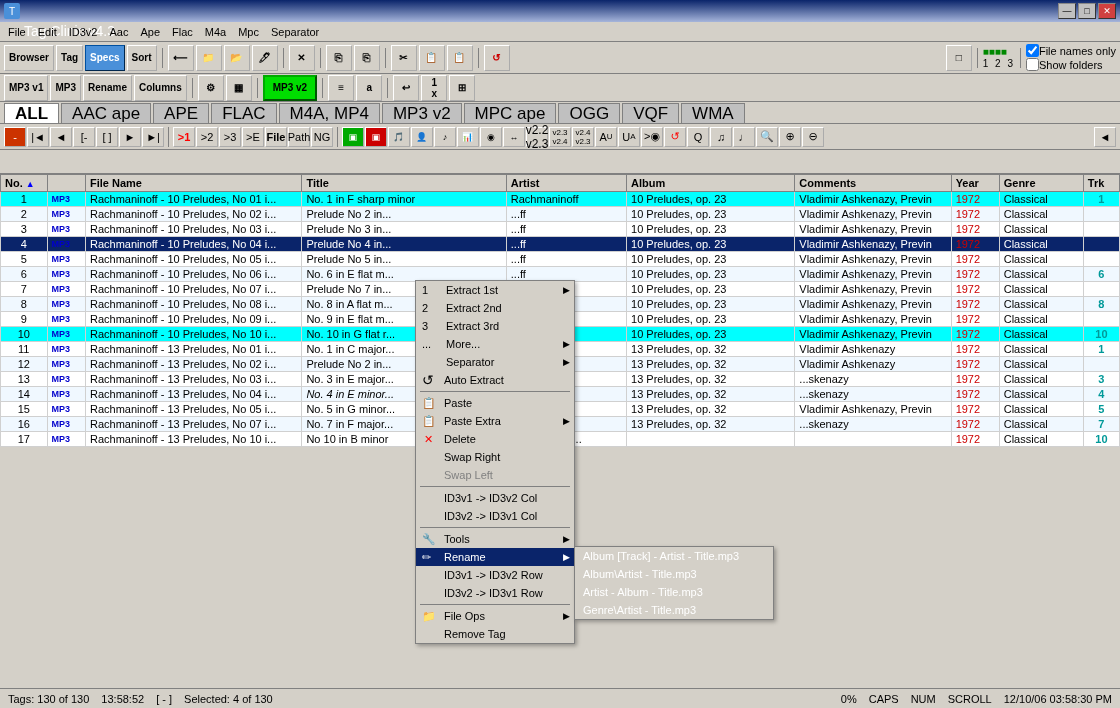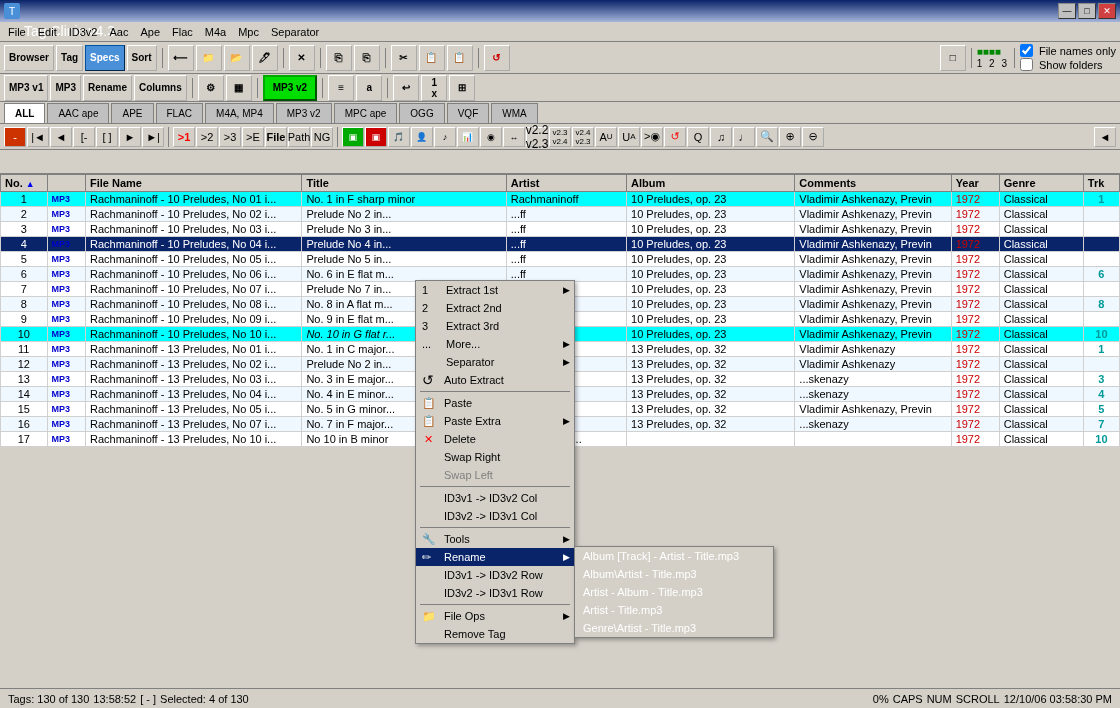--- a/index.html
+++ b/index.html
@@ -141,21 +141,21 @@
     }
     .tab {
       height: 20px;
       padding: 0 10px;
       border: 1px solid #808080;
       border-bottom: none;
       background: #c0c0c0;
       cursor: pointer;
       display: flex;
       align-items: center;
-      font-size: 10px;
+      font-size: 17px;
       margin-right: 2px;
     }
     .tab.active { background: white; font-weight: bold; }
 
     .icons-toolbar {
       background: #d4d0c8;
       height: 26px;
       display: flex;
       align-items: center;
       padding: 2px 4px;
@@ -220,21 +220,21 @@
     .col-genre { width: 70px; }
     .col-trk { width: 30px; text-align: center; }
     
     .status-bar {
       background: #d4d0c8;
       height: 20px;
       display: flex;
       align-items: center;
       border-top: 1px solid #808080;
       padding: 0 8px;
-      gap: 4px;
+      gap: 12px;
       font-size: 11px;
     }
 
     
     .context-menu {
       position: absolute;
       top: 280px;
       left: 415px;
       background: #d4d0c8;
       border: 1px solid #808080;
@@ -292,21 +292,21 @@
       color: black;
       font-weight: bold;
       border: 2px outset #00aa00;
       padding: 0 8px;
     }
 
     .header-sort-indicator { color: #0000ff; font-size: 9px; }
     .checkbox-row {
       display: flex;
       align-items: center;
-      gap: 6px;
+      gap: 0;
       font-size: 11px;
     }
   </style>
 </head>
 <body>
 
 <div class="title-bar">
   <div class="title-bar-left">
     <span class="title-bar-icon">T</span>
     <span class="title-bar-title">Tag Clinic v4.3</span>
@@ -573,21 +573,21 @@
     <td class="col-album">10 Preludes, op. 23</td>
     <td class="col-comments">Vladimir Ashkenazy, Previn</td>
     <td class="col-year" style="color:#cc0000;">1972</td>
     <td class="col-genre">Classical</td>
     <td class="col-trk" style="color:;font-weight:bold;"></td>
   </tr>
         <tr class="row-cyan">
     <td class="col-no">10</td>
     <td class="col-type" style="color:#0000cc;font-size:9px;font-weight:bold;">MP3</td>
     <td class="col-filename" style="overflow:hidden;text-overflow:ellipsis;max-width:180px;">Rachmaninoff - 10 Preludes, No 10 i...</td>
-    <td class="col-title" style="overflow:hidden;text-overflow:ellipsis;font-style:italic;">No. 10 in G flat r...</td>
+    <td class="col-title" style="overflow:hidden;text-overflow:ellipsis;">No. 10 in G flat r...</td>
     <td class="col-artist">...ff</td>
     <td class="col-album">10 Preludes, op. 23</td>
     <td class="col-comments">Vladimir Ashkenazy, Previn</td>
     <td class="col-year" style="color:#cc0000;">1972</td>
     <td class="col-genre">Classical</td>
     <td class="col-trk" style="color:#009999;font-weight:bold;">10</td>
   </tr>
         <tr>
     <td class="col-no">11</td>
     <td class="col-type" style="color:#0000cc;font-size:9px;font-weight:bold;">MP3</td>
@@ -621,21 +621,21 @@
     <td class="col-album">13 Preludes, op. 32</td>
     <td class="col-comments">...skenazy</td>
     <td class="col-year" style="color:#cc0000;">1972</td>
     <td class="col-genre">Classical</td>
     <td class="col-trk" style="color:#009999;font-weight:bold;">3</td>
   </tr>
         <tr>
     <td class="col-no">14</td>
     <td class="col-type" style="color:#0000cc;font-size:9px;font-weight:bold;">MP3</td>
     <td class="col-filename" style="overflow:hidden;text-overflow:ellipsis;max-width:180px;">Rachmaninoff - 13 Preludes, No 04 i...</td>
-    <td class="col-title" style="overflow:hidden;text-overflow:ellipsis;">No. 4 in E minor...</td>
+    <td class="col-title" style="overflow:hidden;text-overflow:ellipsis;font-style:italic;">No. 4 in E minor...</td>
     <td class="col-artist"></td>
     <td class="col-album">13 Preludes, op. 32</td>
     <td class="col-comments">...skenazy</td>
     <td class="col-year" style="color:#cc0000;">1972</td>
     <td class="col-genre">Classical</td>
     <td class="col-trk" style="color:#009999;font-weight:bold;">4</td>
   </tr>
         <tr>
     <td class="col-no">15</td>
     <td class="col-type" style="color:#0000cc;font-size:9px;font-weight:bold;">MP3</td>
@@ -738,21 +738,20 @@
   </div>
   <div class="ctx-item active" style="padding-left:28px;position:relative;">
     <span style="position:absolute;left:6px;">✏</span>
     Rename
     <span class="ctx-arrow">▶</span>
     
     <div class="sub-menu" style="top:-2px;">
       <div class="sub-item">Album [Track] - Artist - Title.mp3</div>
       <div class="sub-item">Album\Artist - Title.mp3</div>
       <div class="sub-item">Artist - Album - Title.mp3</div>
-      <div class="sub-item">Artist - Title.mp3</div>
       <div class="sub-item">Genre\Artist - Title.mp3</div>
     </div>
   </div>
   <div class="ctx-item" style="padding-left:28px;">
     ID3v1 -&gt; ID3v2 Row
   </div>
   <div class="ctx-item" style="padding-left:28px;">
     ID3v2 -&gt; ID3v1 Row
   </div>
   <div class="ctx-separator"></div>

